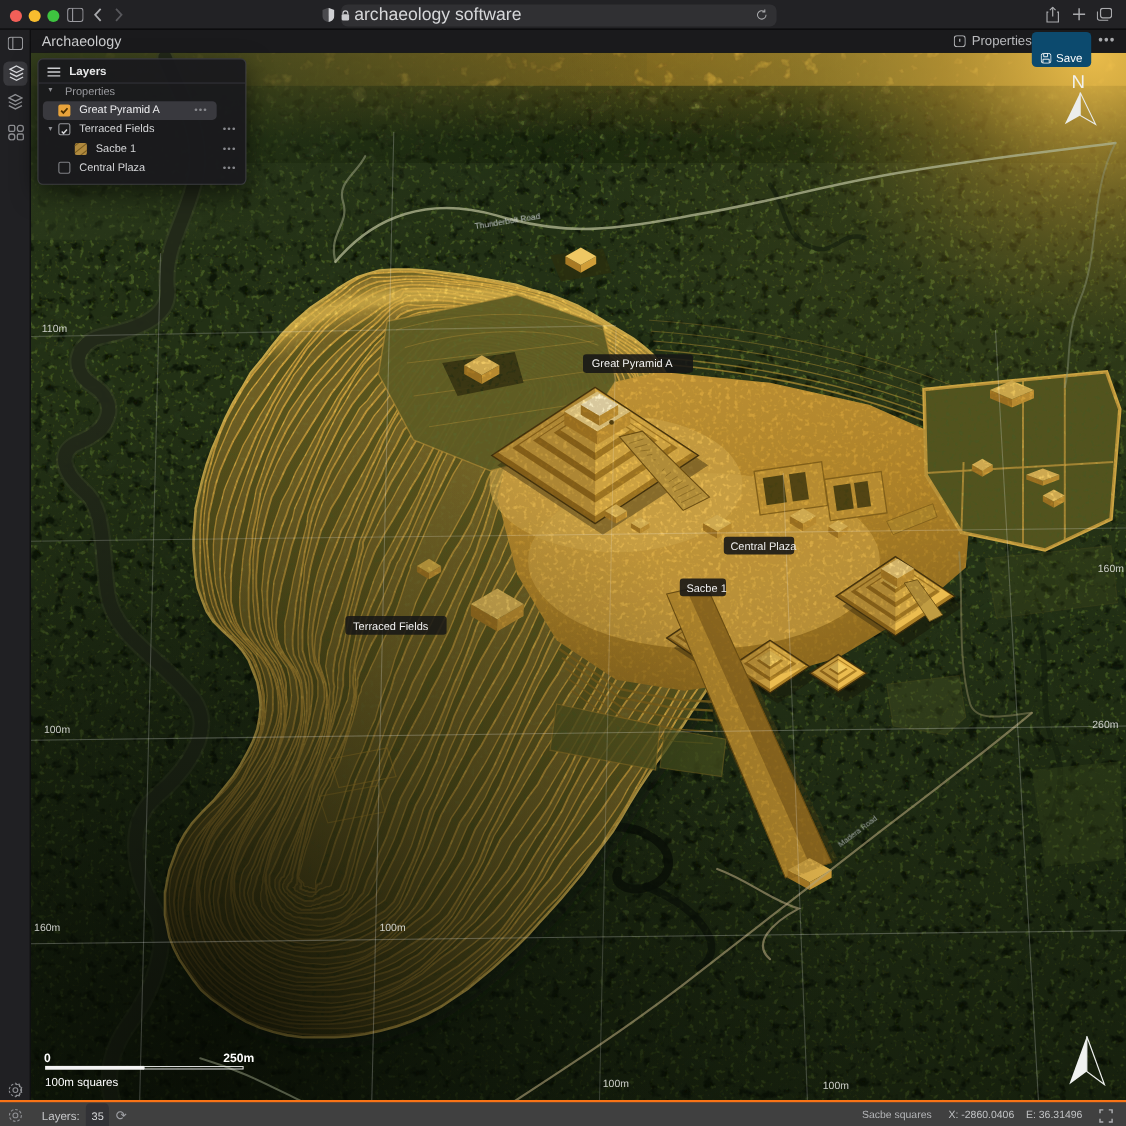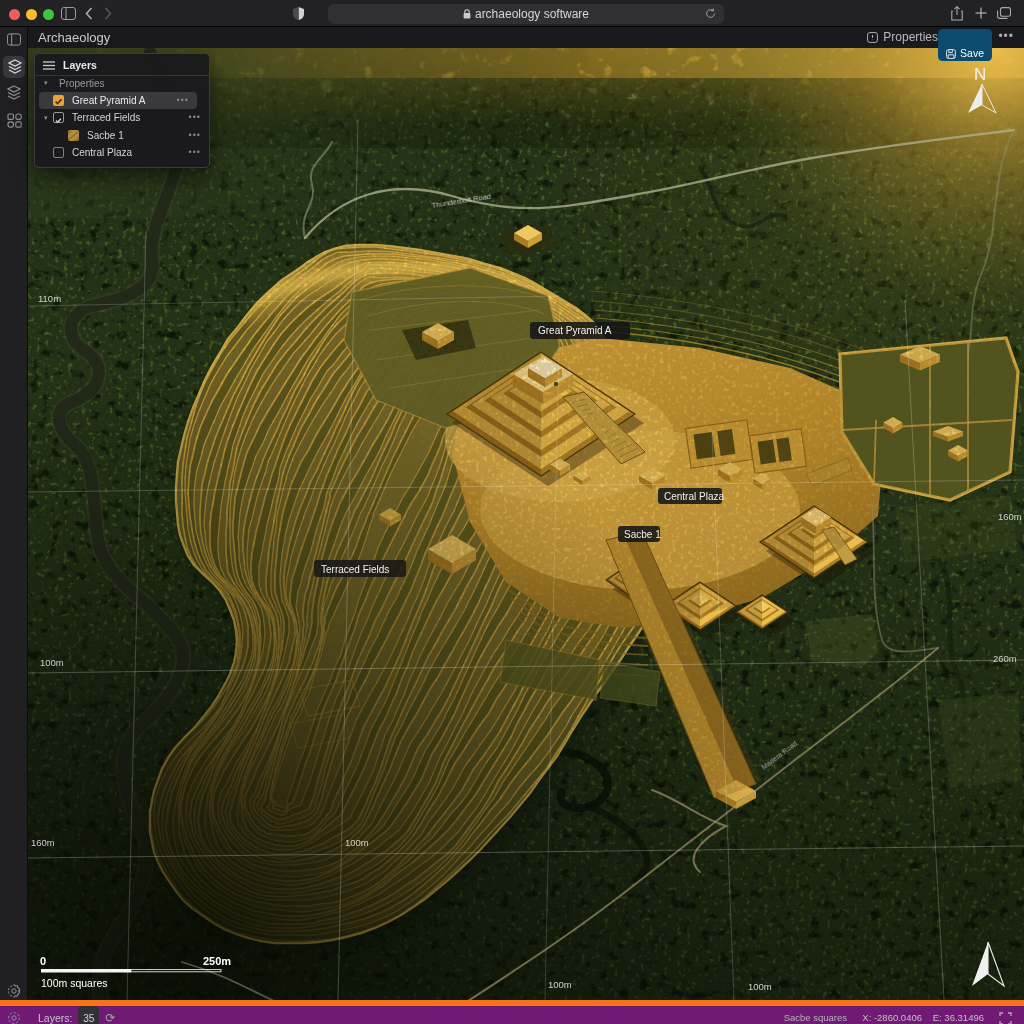--- a/index.html
+++ b/index.html
@@ -1,43 +1,43 @@
 <!DOCTYPE html>
 <html><head><meta charset="utf-8"><style>
 *{margin:0;padding:0;box-sizing:border-box}
 html,body{width:1024px;height:1024px;overflow:hidden;background:#000;font-family:"Liberation Sans",sans-serif;-webkit-font-smoothing:antialiased}
 #stage{position:absolute;inset:0;width:1024px;height:1024px;background:#101012}
 
 #chrome{position:absolute;left:0;top:0;width:1024px;height:27px;background:#222225;border-bottom:1px solid #000}
 .tl{position:absolute;top:8.5px;width:11px;height:11px;border-radius:50%}
 #chrome .icon{position:absolute;color:#9b9ba0;font-size:13px;line-height:27px}
-#urlbar{position:absolute;left:328px;top:3.5px;width:396px;height:20px;background:#303033;border-radius:6px;color:#d6d7d9;font-size:12px;text-align:center;line-height:20px}
+#urlbar{position:absolute;left:310px;top:3.5px;width:396px;height:20px;background:#303033;border-radius:6px;color:#d6d7d9;font-size:16px;text-align:left;line-height:20px}
 
 #toolbar{position:absolute;left:0;top:27px;width:1024px;height:21px;background:#1a1a1c}
 #toolbar .title{position:absolute;left:38px;top:0;line-height:21px;font-size:13px;color:#cbccce}
 #props{position:absolute;right:86px;top:0;line-height:21px;font-size:12px;color:#b9babd}
 #saveb{position:absolute;right:32px;top:2px;height:16.5px;background:#0c4a6e;border-radius:4.5px;color:#fff;font-size:10.5px;line-height:16.5px;padding:16px 8px}
 #dots{position:absolute;right:10px;top:0;line-height:19px;color:#a9aaad;font-size:12px;letter-spacing:1px}
 
 #rail{position:absolute;left:0;top:27px;width:28px;height:973px;background:#202023;border-right:1px solid #0c0c0d}
 #rail svg{position:absolute;left:7px}
 .railhl{position:absolute;left:3px;top:29px;width:22px;height:22px;border-radius:5px;background:#39393d}
 
 #map{position:absolute;left:28px;top:48px;width:996px;height:952px;background:#24321a}
 
-#panel{position:absolute;left:34px;top:53px;width:176px;height:115px;background:rgba(26,26,29,0.97);border:1px solid #3a3a3f;border-radius:5px;box-shadow:0 8px 22px rgba(0,0,0,.55);color:#d9dadc;font-size:10px}
+#panel{position:absolute;left:34px;top:53px;width:190px;height:115px;background:rgba(26,26,29,0.97);border:1px solid #3a3a3f;border-radius:5px;box-shadow:0 8px 22px rgba(0,0,0,.55);color:#d9dadc;font-size:10px}
 #panel .hd{position:relative;height:22px;border-bottom:1px solid #333338;line-height:22px}
 #panel .hd b{position:absolute;left:28px;font-size:10.5px;color:#e8e9ea}
 #panel .row{position:relative;height:17.5px;line-height:17.5px}
 #panel .caret{position:absolute;left:9px;color:#8e8f93;font-size:7px;top:0px}
 #panel .cb{position:absolute;top:3.2px;width:11px;height:11px;border-radius:2px}
 #panel .dots{position:absolute;right:8px;color:#87888c;letter-spacing:1px;font-size:9px}
 #panel .lbl{position:absolute;color:#d4d5d7}
 
-#status{position:absolute;left:0;top:1000px;width:1024px;height:24px;background:#701a75;border-top:6px solid #f97316;color:#c6c7c9;font-size:10.5px}
+#status{position:absolute;left:0;top:1000px;width:1024px;height:24px;background:#404040;border-top:2px solid #f97316;color:#c6c7c9;font-size:10.5px}
 #status .seg{position:absolute;top:0;line-height:24px}
 .badge{display:inline-block;background:#323236;border-radius:4px;padding:1px 5px;font-size:10px;color:#d6d7d9}
 </style></head>
 <body>
 <div id="stage">
 
 <div id="map"><svg width="996" height="952" viewBox="28 48 996 952">
 
 <defs>
  <linearGradient id="bgv" x1="0" y1="0" x2="0" y2="1">

